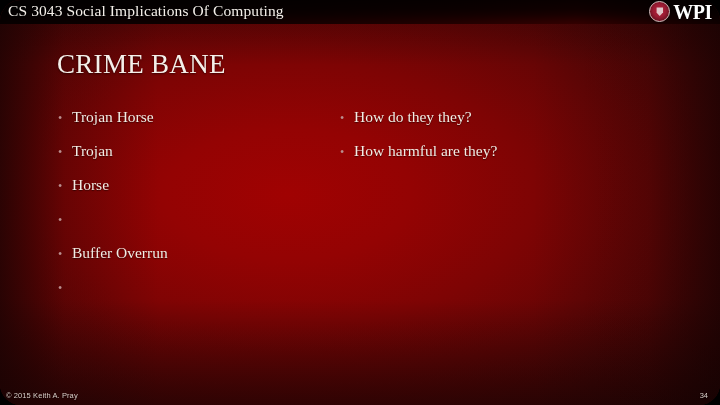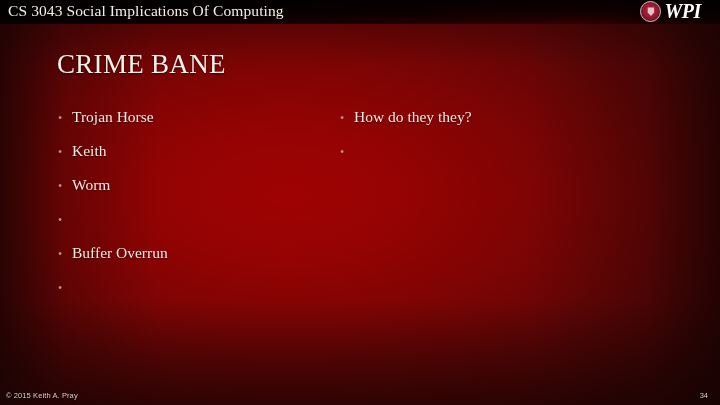--- a/index.html
+++ b/index.html
@@ -16,20 +16,21 @@
     background-color: #6b0707;
     background-image:
       radial-gradient(ellipse 95% 90% at 40% 48%,
         rgba(160, 2, 2, 1) 0%,
         rgba(148, 3, 3, 1) 18%,
         rgba(126, 4, 4, 1) 36%,
         rgba(101, 5, 5, 1) 52%,
         rgba(76, 6, 6, 1) 68%,
         rgba(56, 6, 6, 1) 82%,
         rgba(44, 5, 5, 1) 100%);
+    border-radius: 21px;
   }
   
   .slide::after {
     content: "";
     position: absolute;
     left: 0; top: 0; right: 0; bottom: 0;
     pointer-events: none;
     background:
       linear-gradient(to right, rgba(25,3,3,0.80) 0%, rgba(25,3,3,0.25) 9%, rgba(0,0,0,0) 22%),
       linear-gradient(to left, rgba(20,2,2,0.70) 0%, rgba(20,2,2,0.22) 10%, rgba(0,0,0,0) 26%),
@@ -65,25 +66,25 @@
     left: 8px;
     top: 2px;
     font-size: 15.5px;
     color: #f4efe9;
     letter-spacing: 0.1px;
     white-space: nowrap;
     text-shadow: 0 1px 1px rgba(0,0,0,0.75);
   }
   .brand {
     position: absolute;
-    right: 19px;
+    right: 8px;
     top: 1px;
     display: flex;
+    align-items: center;
     gap: 3px;
-    font-style: italic;
   }
   .seal {
     width: 19px;
     height: 19px;
     border-radius: 50%;
     background: radial-gradient(circle at 50% 45%, #b3203a 0%, #9b1b33 45%, #6d1222 72%, #44070f 100%);
     border: 1.1px solid #d8bfbf;
     box-shadow: 0 0 2px rgba(0,0,0,0.6);
     position: relative;
     flex: none;
@@ -208,45 +209,46 @@
 
   <div class="body-cols">
 
     <div class="col col-left">
       <div class="bullet-item">
         <span class="bullet-dot">•</span>
         <span class="bullet-text">Trojan Horse</span>
       </div>
       <div class="bullet-item">
         <span class="bullet-dot">•</span>
-        <span class="bullet-text">Keith</span>
-      </div>
-      <div class="bullet-item">
-        <span class="bullet-dot">•</span>
-        <span class="bullet-text">Worm</span>
+        <span class="bullet-text">Trojan</span>
+      </div>
+      <div class="bullet-item">
+        <span class="bullet-dot">•</span>
+        <span class="bullet-text">Horse</span>
       </div>
       <div class="bullet-item">
         <span class="bullet-dot">•</span>
       </div>
       <div class="bullet-item">
         <span class="bullet-dot">•</span>
         <span class="bullet-text">Buffer Overrun</span>
       </div>
       <div class="bullet-item">
         <span class="bullet-dot">•</span>
       </div>
     </div>
 
     <div class="col col-right">
       <div class="bullet-item">
         <span class="bullet-dot">•</span>
         <span class="bullet-text">How do they they?</span>
       </div>
       <div class="bullet-item">
         <span class="bullet-dot">•</span>
+        <span class="bullet-text">How harmful are they?</span>
       </div>
     </div>
 
   </div>
 
   <div class="footer-copyright">© 2015 Keith A. Pray</div>
   <div class="footer-pagenum">34</div>
 
 </div>
 

